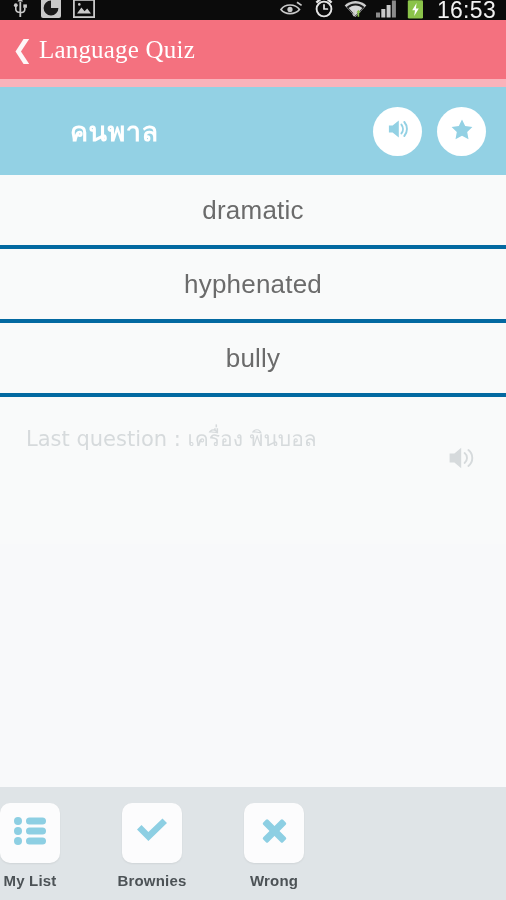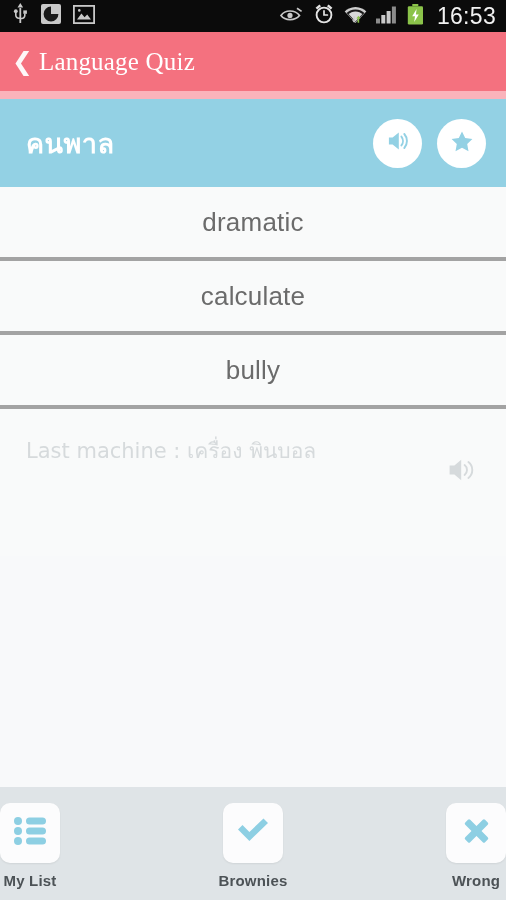--- a/index.html
+++ b/index.html
@@ -13,21 +13,21 @@
     height: 900px;
     overflow: hidden;
     background: #F8F9FA;
     font-family: "Liberation Sans", "DejaVu Sans", sans-serif;
     -webkit-font-smoothing: antialiased;
   }
 
   
   .statusbar {
     position: relative;
-    height: 32px;
+    height: 20px;
     background: #0B0B0B;
     display: flex;
     align-items: center;
     padding: 0 10px 0 12px;
     box-sizing: border-box;
   }
   .sb-left { display: flex; align-items: center; gap: 12px; }
   .sb-right { margin-left: auto; display: flex; align-items: center; gap: 9px; }
   .sb-icon { display: block; }
   .sb-clock {
@@ -76,20 +76,21 @@
     align-items: center;
     padding: 0 20px 0 26px;
     box-sizing: border-box;
   }
   .qbar-word {
     color: #FFFFFF;
     font-size: 27px;
     font-weight: bold;
     font-family: "DejaVu Sans", "Liberation Sans", sans-serif;
     letter-spacing: 0.5px;
+    margin-left: 44px;
   }
   .qbar-actions {
     margin-left: auto;
     display: flex;
     align-items: center;
     gap: 15px;
   }
   .round-btn {
     width: 49px;
     height: 49px;
@@ -104,21 +105,21 @@
   
   .answer-list {
     background: #F7F8F9;
   }
   .answer-row {
     height: 70px;
     display: flex;
     align-items: center;
     justify-content: center;
     background: #F9FAFA;
-    border-bottom: 4px solid #a3a3a3;
+    border-bottom: 4px solid #0369a1;
     cursor: pointer;
   }
   .answer-row .label {
     font-size: 26px;
     color: #6B6B6B;
     font-weight: 400;
     letter-spacing: 0.2px;
   }
 
   
@@ -151,22 +152,22 @@
   
   .bottombar {
     position: absolute;
     left: 0;
     right: 0;
     bottom: 0;
     height: 113px;
     background: #DFE4E7;
     display: flex;
     align-items: flex-start;
-    justify-content: space-between;
-    gap: 41px;
+    justify-content: flex-start;
+    gap: 62px;
     padding-top: 16px;
     box-sizing: border-box;
   }
   .tool {
     width: 60px;
     display: flex;
     flex-direction: column;
     align-items: center;
     cursor: pointer;
   }
@@ -294,29 +295,29 @@
         </span>
       </div>
     </div>
   </div>
 
   <div class="answer-list">
     <div class="answer-row">
       <span class="label">dramatic</span>
     </div>
     <div class="answer-row">
-      <span class="label">calculate</span>
+      <span class="label">hyphenated</span>
     </div>
     <div class="answer-row">
       <span class="label">bully</span>
     </div>
   </div>
 
   <div class="last-block">
-    <div class="last-line">Last machine : เครื่อง พินบอล</div>
+    <div class="last-line">Last question : เครื่อง พินบอล</div>
     <span class="last-speaker">
       <span>
         <svg width="33" height="29" viewBox="0 0 33 29">
           <path d="M14.2 4.2 L7.4 10 H2.6 V19 H7.4 L14.2 24.8 Z" fill="#D6DADC"></path>
           <path d="M17.6 9.6 A6.2 6.2 0 0 1 17.6 19.4" fill="none" stroke="#D6DADC" stroke-width="1.9" stroke-linecap="round"></path>
           <path d="M21.4 6.6 A10 10 0 0 1 21.4 22.4" fill="none" stroke="#D6DADC" stroke-width="1.9" stroke-linecap="round"></path>
         </svg>
       </span>
     </span>
   </div>

